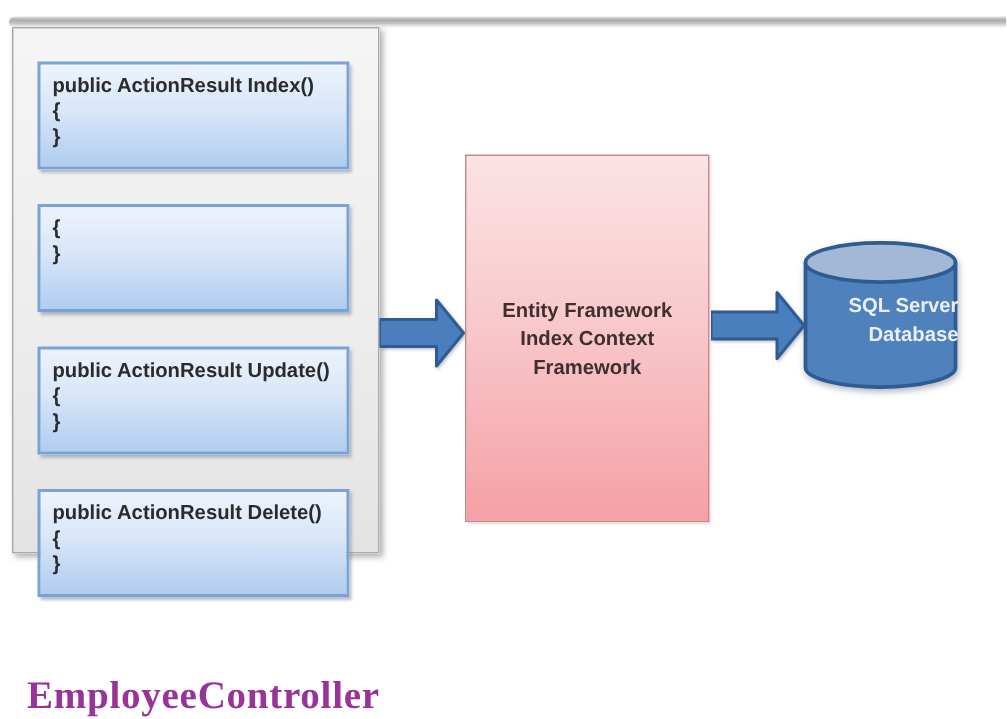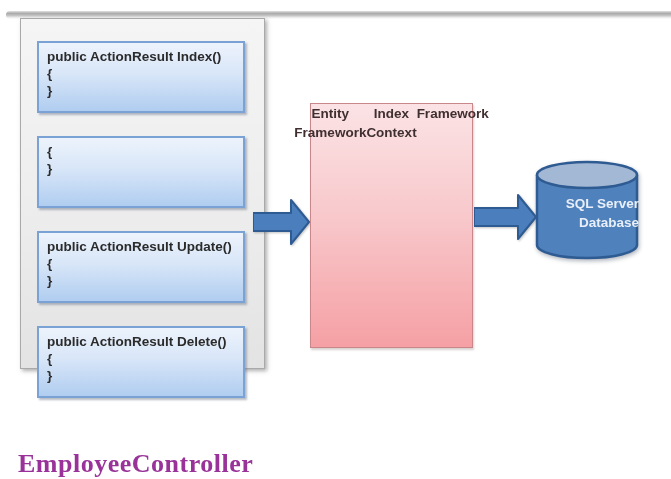--- a/index.html
+++ b/index.html
@@ -6,21 +6,21 @@
   .stage {
     position:relative; width:671px; height:479px; background:#ffffff;
     font-family:"Liberation Sans", sans-serif; overflow:hidden;
   }
   .top-divider {
     position:absolute; left:6px; top:11px; right:0; height:8px;
     background:linear-gradient(to bottom,#e2e2e2 0%,#ababab 30%,#c2c2c2 55%,#f2f2f2 85%,#ffffff 100%);
     border-radius:4px 0 0 4px;
   }
   .controller-panel {
-    position:absolute; left:20px; top:18px; width:245px; height:351px;
+    position:absolute; left:8px; top:18px; width:245px; height:351px;
     box-sizing:border-box;
     background:linear-gradient(to bottom,#f5f5f5 0%,#ececec 60%,#e3e3e3 100%);
     border:1px solid #a9a9a9;
     box-shadow:2px 2px 4px rgba(110,110,110,0.55);
     padding-top:22px;
   }
   .method-box {
     box-sizing:border-box; width:208px; height:72px; margin:0 0 23px 16px;
     border:2px solid #7ba2d4;
     background:linear-gradient(to bottom,#edf3fc 0%,#d8e6f8 45%,#b0cdf0 100%);
@@ -34,21 +34,21 @@
     font-family:"Liberation Serif", serif; font-weight:bold;
     font-size:26px; color:#993399; letter-spacing:0.5px;margin-top:13px;
   }
   .flow-arrow { position:absolute; filter:drop-shadow(1px 1.5px 1px rgba(80,80,80,0.35)); }
   .arrow-1 { left:253px; top:198px; }
   .arrow-2 { left:474px; top:193px; }
   .ef-box {
     position:absolute; left:310px; top:103px; width:163px; height:245px;
     box-sizing:border-box; border:1px solid #c9868b;
     background:linear-gradient(to bottom,#fbe3e5 0%,#f8c9cc 45%,#f5a0a4 100%);
-    display:flex; flex-direction:row; justify-content:center;
+    display:flex; flex-direction:column; justify-content:center;
     text-align:center; font-size:13.5px; font-weight:bold;
     color:#402f30; line-height:19px;
     box-shadow:1px 1.5px 2px rgba(150,120,120,0.35);
   }
   .db-cylinder { position:absolute; left:535px; top:160px; filter:drop-shadow(1.5px 2px 2px rgba(80,90,110,0.45)); }
   .db-label {
     position:absolute; left:535px; top:194px; width:104px;
     text-align:right; color:#e9eff8; font-size:13.5px; font-weight:bold; line-height:19px;
   }
 </style>

